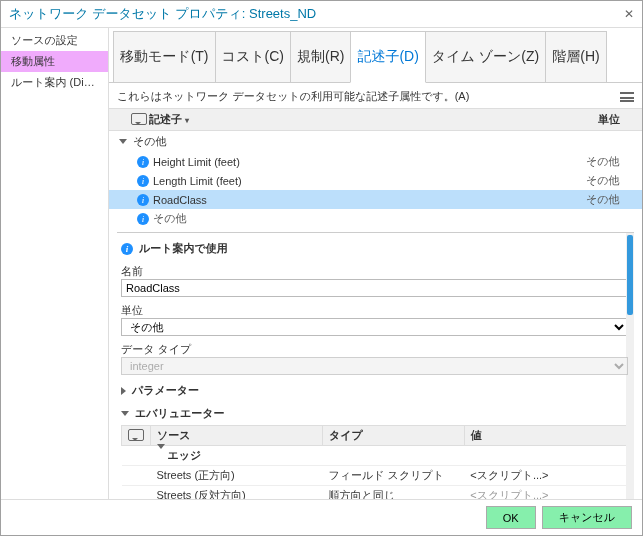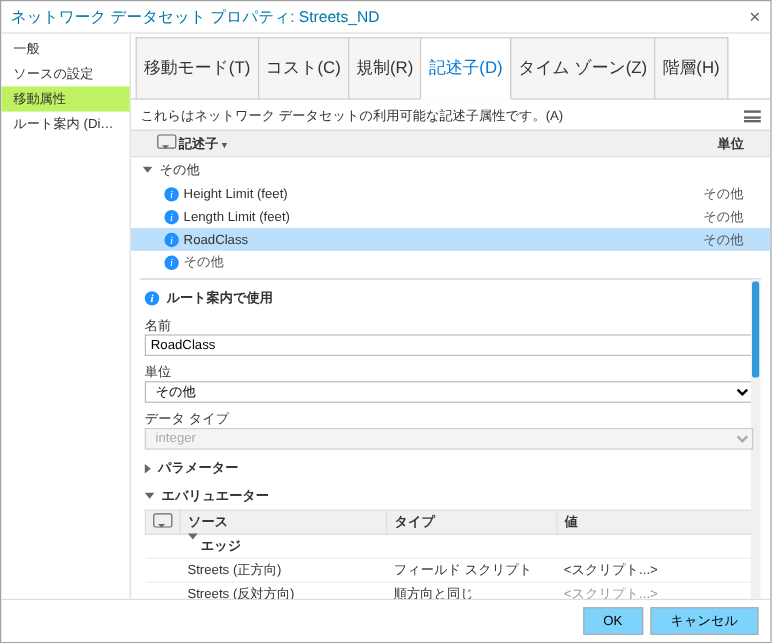--- a/index.html
+++ b/index.html
@@ -2,21 +2,21 @@
 <html><head>
 <meta charset="utf-8">
 <style>
 *{box-sizing:border-box;margin:0;padding:0;}
 body{font-family:"Meiryo UI","Yu Gothic UI",sans-serif;font-size:11px;color:#333;background:#fff;width:643px;height:536px;border:1px solid #a0a0a0;display:flex;flex-direction:column;overflow:hidden;}
 .titlebar{display:flex;align-items:center;justify-content:space-between;padding:4px 8px;color:#0078a8;font-size:13px;}
 .titlebar .close{color:#666;font-size:12px;cursor:pointer;}
 .main{flex:1;display:flex;overflow:hidden;border-top:1px solid #ddd;}
 .sidebar{width:108px;border-right:1px solid #ddd;padding-top:2px;}
 .sidebar .item{padding:3px 10px;cursor:pointer;white-space:nowrap;overflow:hidden;text-overflow:ellipsis;}
-.sidebar .item.sel{background:#bef264;}
+.sidebar .item.sel{background:#f0abfc;}
 .content{flex:1;display:flex;flex-direction:column;overflow:hidden;position:relative;}
 .tabs{display:flex;padding:3px 4px 0 4px;gap:0;}
 .tab{border:1px solid #ccc;border-bottom:none;padding:16px 6px;font-size:14px;cursor:pointer;background:#f5f5f5;margin-right:-1px;}
 .tab.active{background:#fff;border-bottom:1px solid #fff;position:relative;z-index:1;color:#0078d7;}
 .desc{padding:6px 8px 4px 8px;display:flex;justify-content:space-between;align-items:center;border-top:1px solid #ccc;margin-top:-1px;}
 .burger{display:inline-block;width:14px;height:10px;border-top:2px solid #666;border-bottom:2px solid #666;position:relative;cursor:pointer;}
 .burger:after{content:"";position:absolute;top:3px;left:0;right:0;height:2px;background:#666;}
 .grid-head{display:flex;background:#f0f0f0;border-top:1px solid #ddd;border-bottom:1px solid #ddd;padding:3px 22px;align-items:center;}
 .gh-icon{width:18px;}
 .gh-name{flex:1;font-weight:bold;}
@@ -40,36 +40,35 @@
 .prop-select{width:calc(100% - 10px);margin:0 4px 4px 4px;border:1px solid #bbb;padding:1px 4px;font-size:11px;background:#fff;}
 .prop-select.dis{background:#f0f0f0;color:#888;}
 .sub-head{display:flex;align-items:center;gap:6px;padding:4px 4px;font-weight:bold;}
 .eval-table{width:calc(100% - 10px);margin:0 4px;border-collapse:collapse;}
 .eval-table th{background:#f0f0f0;border:1px solid #ddd;text-align:left;padding:2px 6px;font-weight:bold;}
 .eval-table td{border-bottom:1px solid #eee;padding:2px 6px;}
 .eval-table .grp td{font-weight:bold;}
 .eval-table .ind td:first-child{padding-left:22px;}
 .eval-table .muted{color:#999;}
 .footer{border-top:1px solid #ddd;padding:6px 10px;display:flex;justify-content:flex-end;gap:6px;}
-.btn{border:1px solid #aaa;background:#7dd3fc;padding:3px 16px;font-size:11px;cursor:pointer;}
+.btn{border:1px solid #aaa;background:#86efac;padding:3px 16px;font-size:11px;cursor:pointer;}
 .scrollbar{position:absolute;right:0;top:0;bottom:0;width:8px;background:#f0f0f0;}
 .scrollbar .thumb{position:absolute;left:1px;right:1px;top:2px;height:80px;background:#3399dd;border-radius:2px;}
 .dd{font-size:8px;color:#555;}
 </style>
 </head>
 <body>
 
 <div class="titlebar">
   <span>ネットワーク データセット プロパティ: Streets_ND</span>
   <span class="close">✕</span>
 </div>
 
 <div class="main">
   <div class="sidebar">
-    <div class="item">一般</div>
     <div class="item">ソースの設定</div>
     <div class="item sel">移動属性</div>
     <div class="item">ルート案内 (Directions)</div>
   </div>
 
   <div class="content">
     <div class="tabs">
       <div class="tab">移動モード(T)</div>
       <div class="tab">コスト(C)</div>
       <div class="tab">規制(R)</div>

